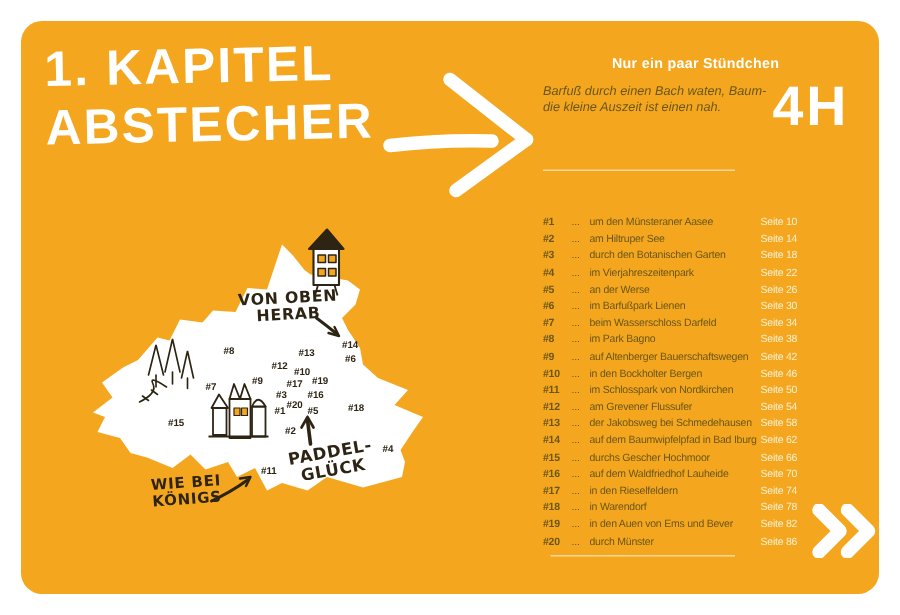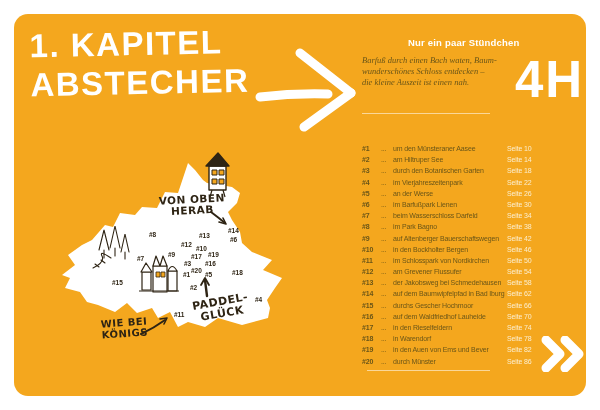--- a/index.html
+++ b/index.html
@@ -7,26 +7,26 @@
        font-family:"Liberation Sans",sans-serif;overflow:hidden;}
   .card{position:absolute;left:14px;top:14px;width:572px;height:382px;
         background:#F4A71E;border-radius:14px;overflow:hidden;}
   .title{position:absolute;left:16px;top:10px;color:#fff;font-weight:900;
          font-size:33px;line-height:39px;letter-spacing:1.5px;
          transform:rotate(-1.2deg);white-space:nowrap;}
   .arrow-svg{position:absolute;left:240px;top:34px;}
   .intro-heading{position:absolute;left:348px;top:23px;color:#fff;
                  font-size:9.5px;font-weight:700;letter-spacing:.2px;margin-left:46px;}
   .intro-body{position:absolute;left:348px;top:41px;color:#6B5618;
-              font-size:8.5px;font-style:italic;line-height:11.2px;font-family:Liberation Serif, serif;}
+              font-size:8.5px;font-style:italic;line-height:11.2px;}
   .rule{position:absolute;height:1px;background:rgba(255,255,255,.55);}
   .rule-top{left:348px;top:99px;width:128px;}
   .rule-bottom{left:353px;top:356px;width:123px;}
   .duration{position:absolute;left:501px;top:36px;color:#fff;font-weight:900;
-            font-size:51px;letter-spacing:2px;}
+            font-size:37px;letter-spacing:2px;}
   .toc{position:absolute;left:348px;top:130px;width:220px;}
   .toc-row{position:relative;height:11.2px;font-size:7px;color:#6B5618;
            letter-spacing:-0.15px;white-space:nowrap;}
   .toc-row span{position:absolute;top:1px;}
   .toc-num{left:0;font-weight:700;}
   .toc-dots{left:19px;}
   .toc-title{left:31px;}
   .toc-page{left:145px;color:#FBEECF;}
   .chevrons{position:absolute;left:526px;top:322px;}
   .map{position:absolute;left:41px;top:136px;width:275px;height:240px;}
@@ -54,21 +54,20 @@
 
   <svg class="arrow-svg" width="104" height="84" viewBox="0 0 104 84">
     <path d="M6,49 Q40,45 74,46" stroke="#fff" stroke-width="9" fill="none" stroke-linecap="round"></path>
     <path d="M46,5 L97,45" stroke="#fff" stroke-width="9" fill="none" stroke-linecap="round"></path>
     <path d="M97,45 L50,79" stroke="#fff" stroke-width="9" fill="none" stroke-linecap="round"></path>
   </svg>
 
   <div class="intro-heading">Nur ein paar Stündchen</div>
   <div class="intro-body">
     <div>Barfuß durch einen Bach waten, Baum-</div>
-    <div>wunderschönes Schloss entdecken –</div>
     <div>die kleine Auszeit ist einen nah.</div>
   </div>
   <div class="rule rule-top"></div>
 
   <div class="duration">4H</div>
 
   <div class="map">
     <svg width="275" height="240" viewBox="0 0 275 240">
       <polygon points="133,13 140,20 148,30 152,33 160,34 177,37 185,43 182,53 173,62 177,70 185,82
                 187,93 197,102 217,110 208,120 227,128 220,138 212,150 215,158 213,168 187,175

